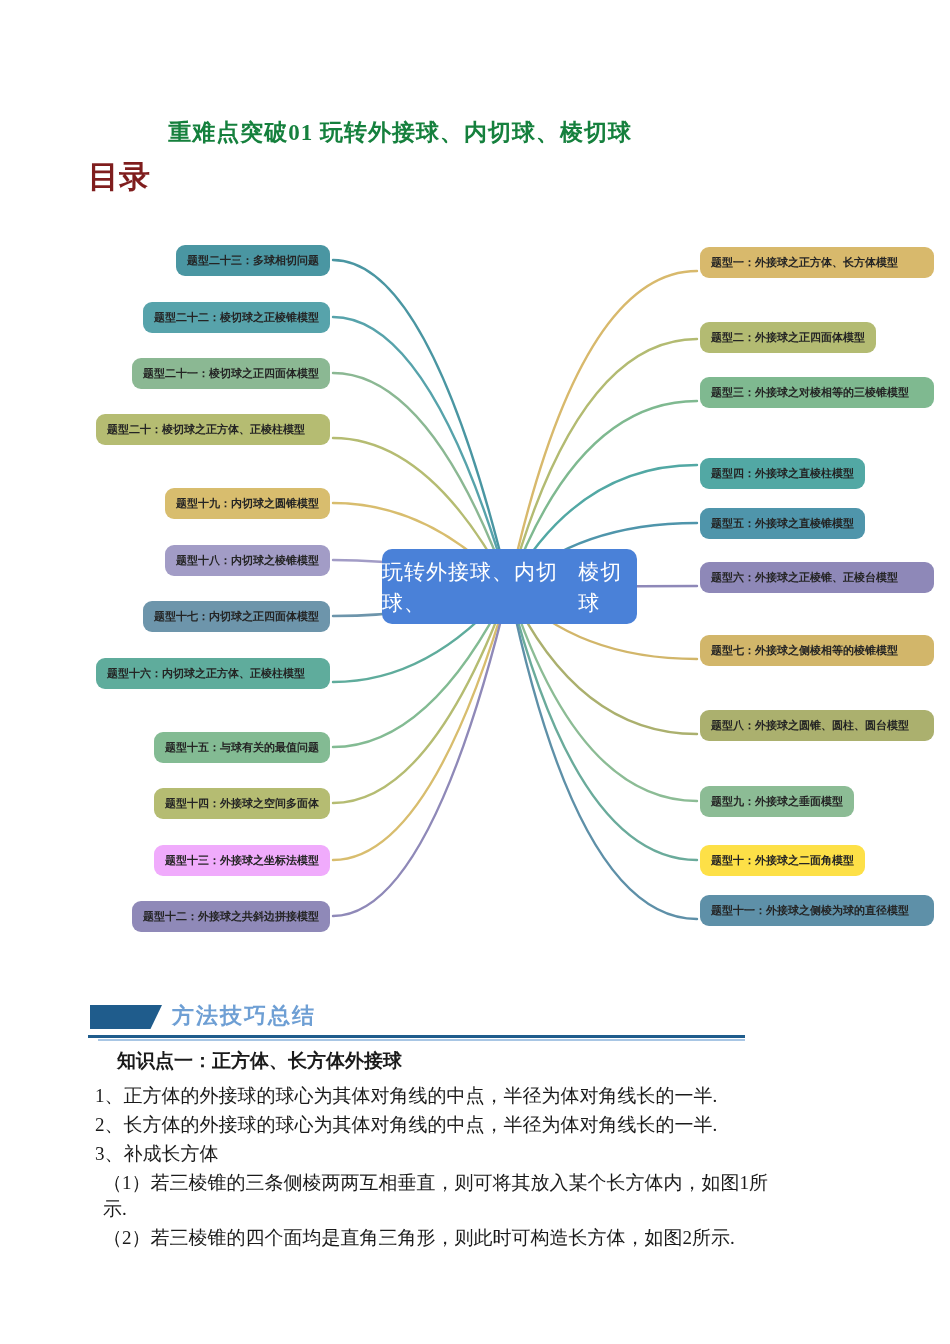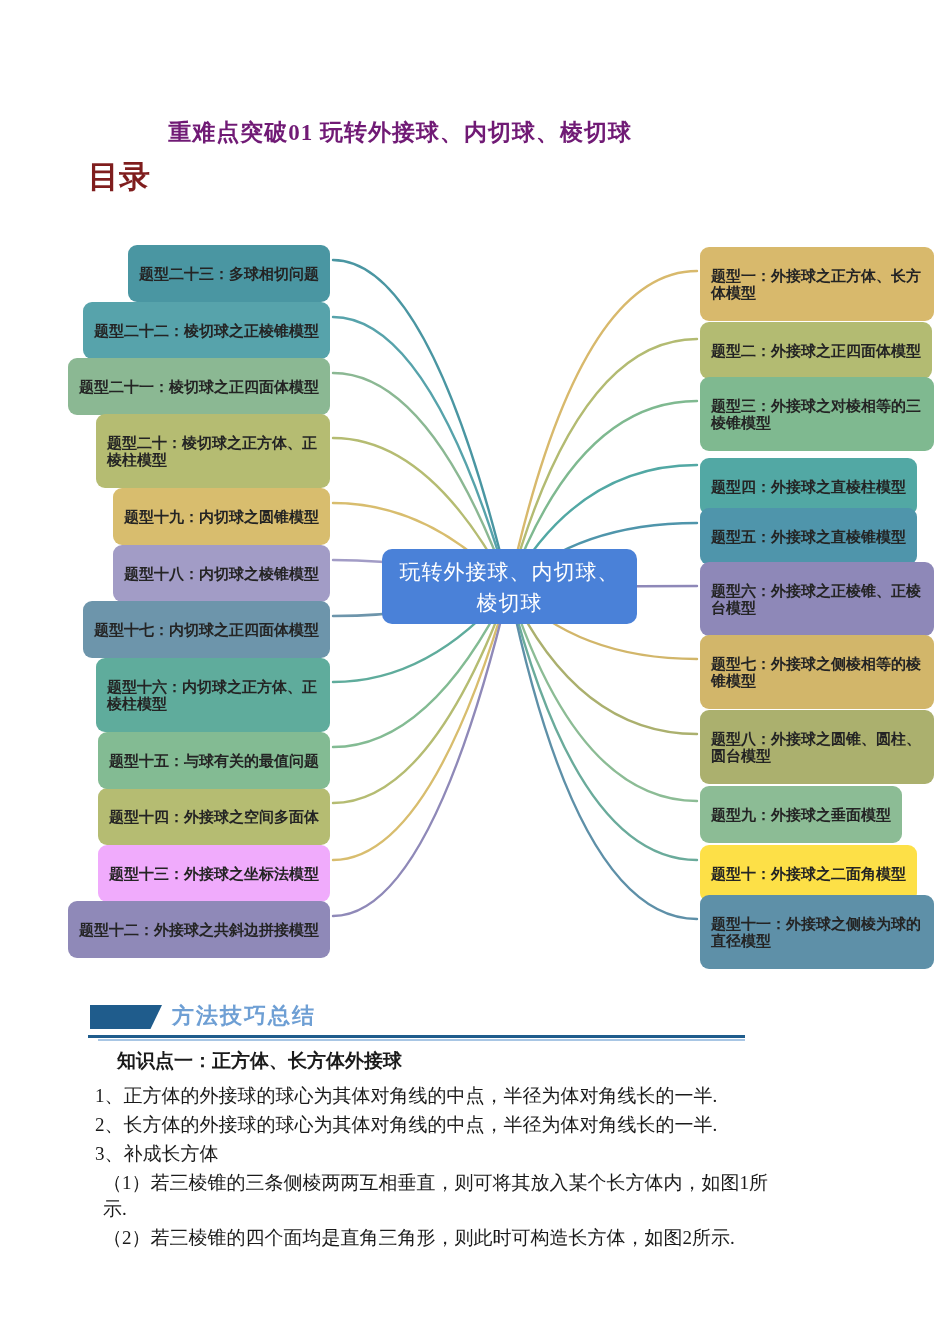--- a/index.html
+++ b/index.html
@@ -1,38 +1,38 @@
 <!DOCTYPE html>
 <html><head>
 <meta charset="utf-8">
 <style>
   html,body{margin:0;padding:0;background:#ffffff;}
   #page{position:relative;width:950px;height:1344px;background:#ffffff;overflow:hidden;
         font-family:"Liberation Serif", serif;color:#1a1a1a;}
 
   
   .doc-title{position:absolute;top:117px;left:0;width:800px;text-align:center;
-             font-size:23px;font-weight:700;letter-spacing:1px;color:#701a75;}
+             font-size:23px;font-weight:700;letter-spacing:1px;color:#15803d;}
   .toc-heading{position:absolute;top:156px;left:88px;font-size:31px;font-weight:600;
                font-family:"Liberation Sans", sans-serif;color:#7f1d1d;}
 
   
   .mindmap{position:absolute;top:230px;left:0;width:950px;height:745px;}
   .mindmap svg{position:absolute;top:0;left:0;}
   .mindmap path{fill:none;stroke-width:2.4px;stroke-linecap:round;}
 
-  .node{position:absolute;border-radius:9px;padding:20px 11px;
+  .node{position:absolute;border-radius:9px;padding:7px 11px;
         font-family:"Liberation Sans", sans-serif;font-weight:700;
-        font-size:15px;line-height:17px;color:#242424;white-space:nowrap;}
+        font-size:11px;line-height:17px;color:#242424;white-space:nowrap;}
   .node.l{right:620px;}
   .node.r{left:700px;}
   .node.wide{white-space:normal;width:212px;}
 
   .center-node{position:absolute;left:382px;top:319px;width:255px;height:75px;
-               border-radius:10px;display:flex;flex-direction:column;align-items:center;
+               border-radius:10px;display:flex;flex-direction:row;align-items:center;
                justify-content:center;color:#ffffff;font-family:"Liberation Sans", sans-serif;
                font-size:21px;line-height:31px;font-weight:400;letter-spacing:1px;}
 
   
   .banner{position:absolute;top:998px;left:88px;width:657px;height:46px;}
   .banner-flag{position:absolute;left:2px;top:7px;width:72px;height:24px;
                clip-path:polygon(0 0,100% 0,84% 100%,0 100%);}
   .banner-title{position:absolute;left:84px;top:0;font-family:"Liberation Sans", sans-serif;
                 font-size:22px;line-height:36px;font-weight:700;letter-spacing:2px;}
   .banner-underline{position:absolute;left:0;top:37px;width:657px;}

